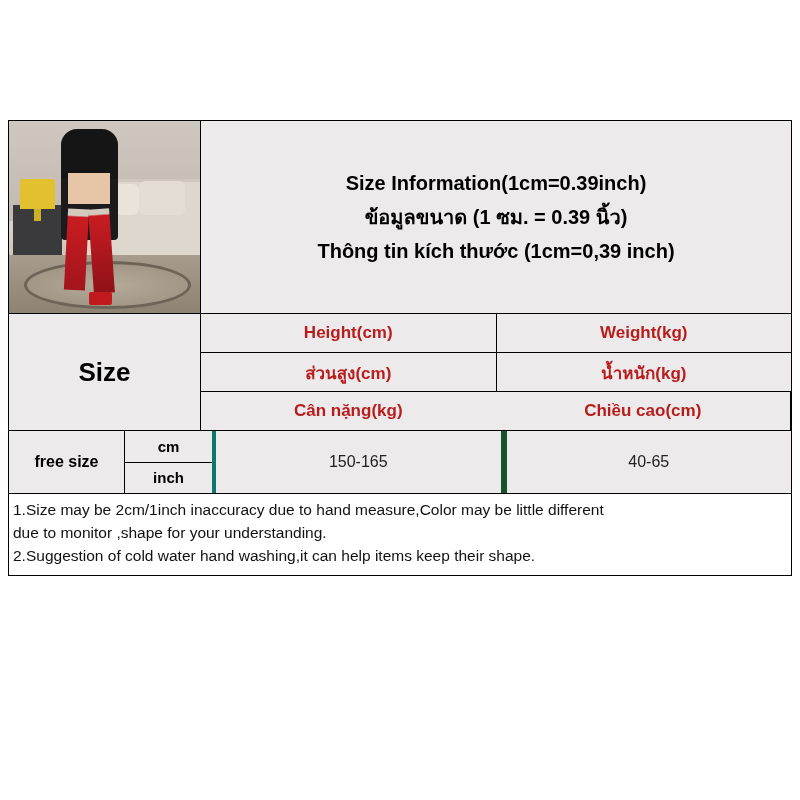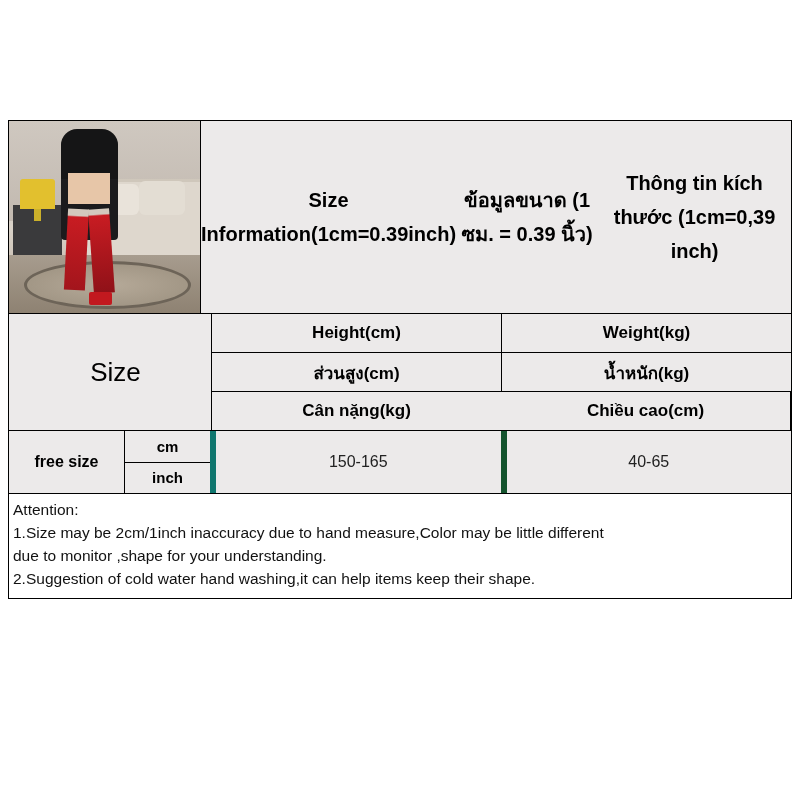--- a/index.html
+++ b/index.html
@@ -111,21 +111,21 @@
     transform: rotate(-4deg);
   }
   .ph-heel {
     position: absolute; left: 42%; bottom: 4%; width: 12%; height: 7%;
     background: #c2191f; border-radius: 2px;
   }
 
   .title-cell {
     flex: 1;
     display: flex;
-    flex-direction: row;
+    flex-direction: column;
     align-items: center;
     justify-content: center;
     background: #eceaea;
   }
   .title-line {
     font-weight: bold;
     font-size: 20px;
     color: #000;
     line-height: 34px;
     text-align: center;
@@ -137,37 +137,36 @@
     border-top: 1px solid #000;
   }
   .hdr-size {
     width: 192px;
     border-right: 1px solid #000;
     box-sizing: border-box;
     display: flex;
     align-items: center;
     justify-content: center;
     font-size: 26px;
-    font-weight: normal;
-    margin-left: 11px;
+    font-weight: bold;
   }
   .hdr-cols { flex: 1; }
   .hdr-line {
     display: flex;
     height: 38px;
   }
   .hdr-line + .hdr-line { border-top: 1px solid #000; }
   .hdr-cell {
     flex: 1;
     display: flex;
     align-items: center;
     justify-content: center;
     font-size: 17px;
     font-weight: bold;
-    color: #000000;
+    color: #b91c1c;
   }
   .hdr-cell.sep { border-right: 1px solid #000; }
 
   
   .data-row {
     display: flex;
     border-top: 1px solid #000;
     height: 62px;
   }
   .data-label {
@@ -176,21 +175,21 @@
     border-right: 1px solid #000;
     display: flex;
     align-items: center;
     justify-content: center;
     font-size: 16px;
     font-weight: bold;
   }
   .unit-col {
     width: 91px;
     box-sizing: border-box;
-    border-right: 6px solid #0f766e;
+    border-right: 4px solid #0f766e;
     display: flex;
     flex-direction: column;
   }
   .unit-cell {
     flex: 1;
     display: flex;
     align-items: center;
     justify-content: center;
     font-size: 15px;
     font-weight: bold;
@@ -276,20 +275,19 @@
       <div class="data-label">free size</div>
       <div class="unit-col">
         <div class="unit-cell">cm</div>
         <div class="unit-cell">inch</div>
       </div>
       <div class="val-cell sep">150-165</div>
       <div class="val-cell">40-65</div>
     </div>
 
     <div class="attention">
-      <div class="att-line">Attention:</div>
       <div class="att-line">1.Size may be 2cm/1inch inaccuracy due to hand measure,Color may be little different</div>
       <div class="att-line">due to monitor ,shape for your understanding.</div>
       <div class="att-line">2.Suggestion of cold water hand washing,it can help items keep their shape.</div>
     </div>
 
   </div>
 </div>
 
 </body></html>

